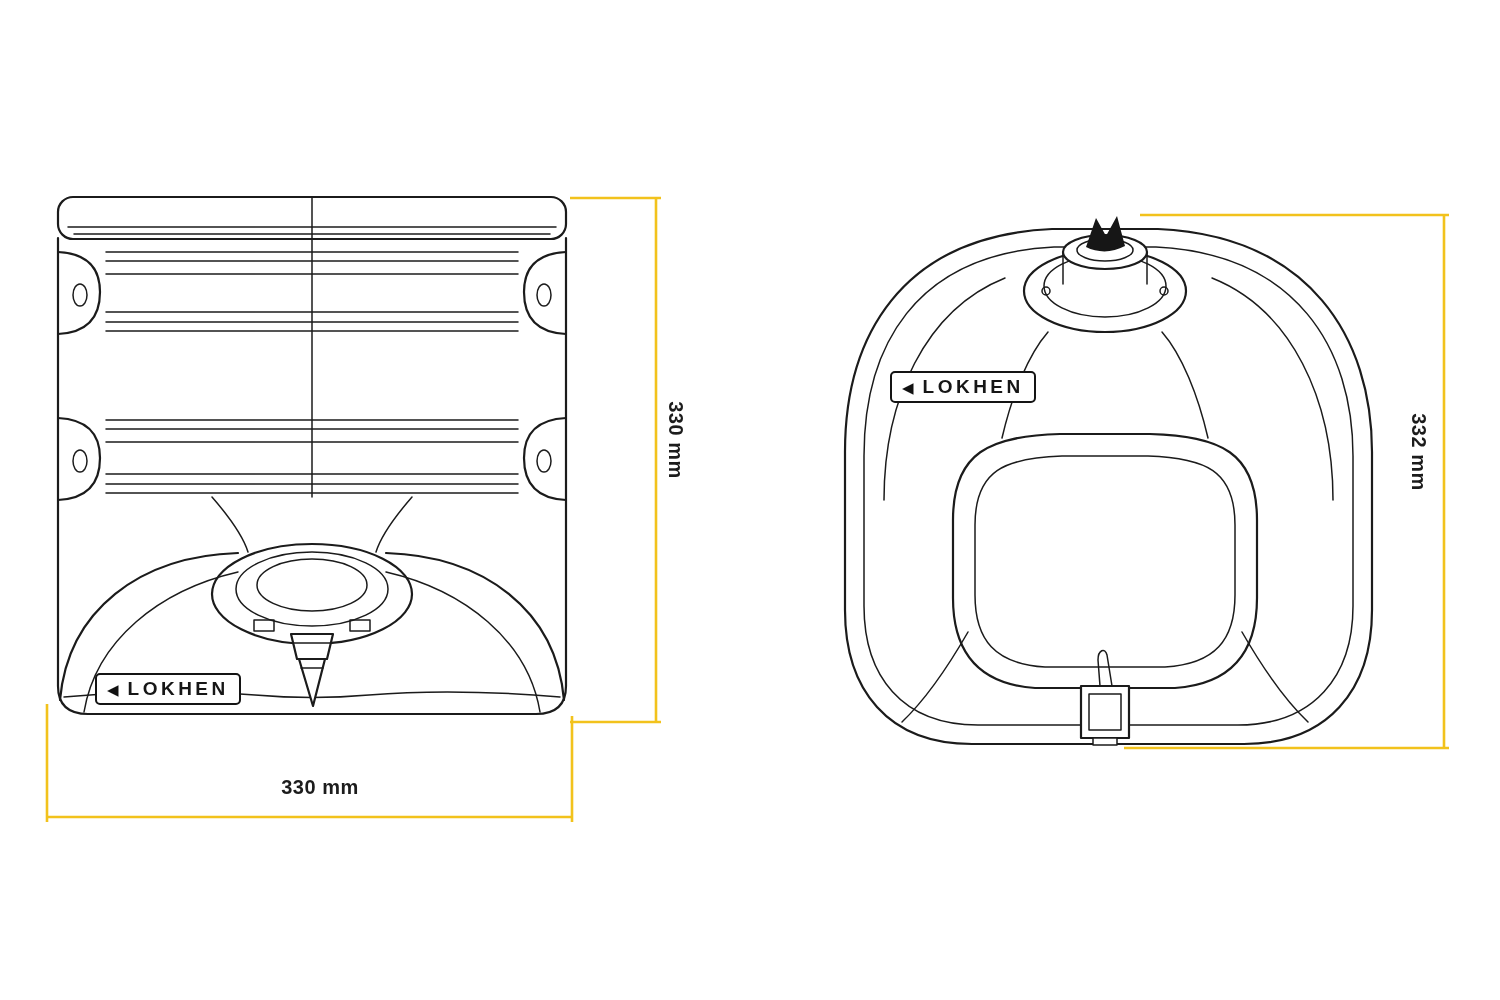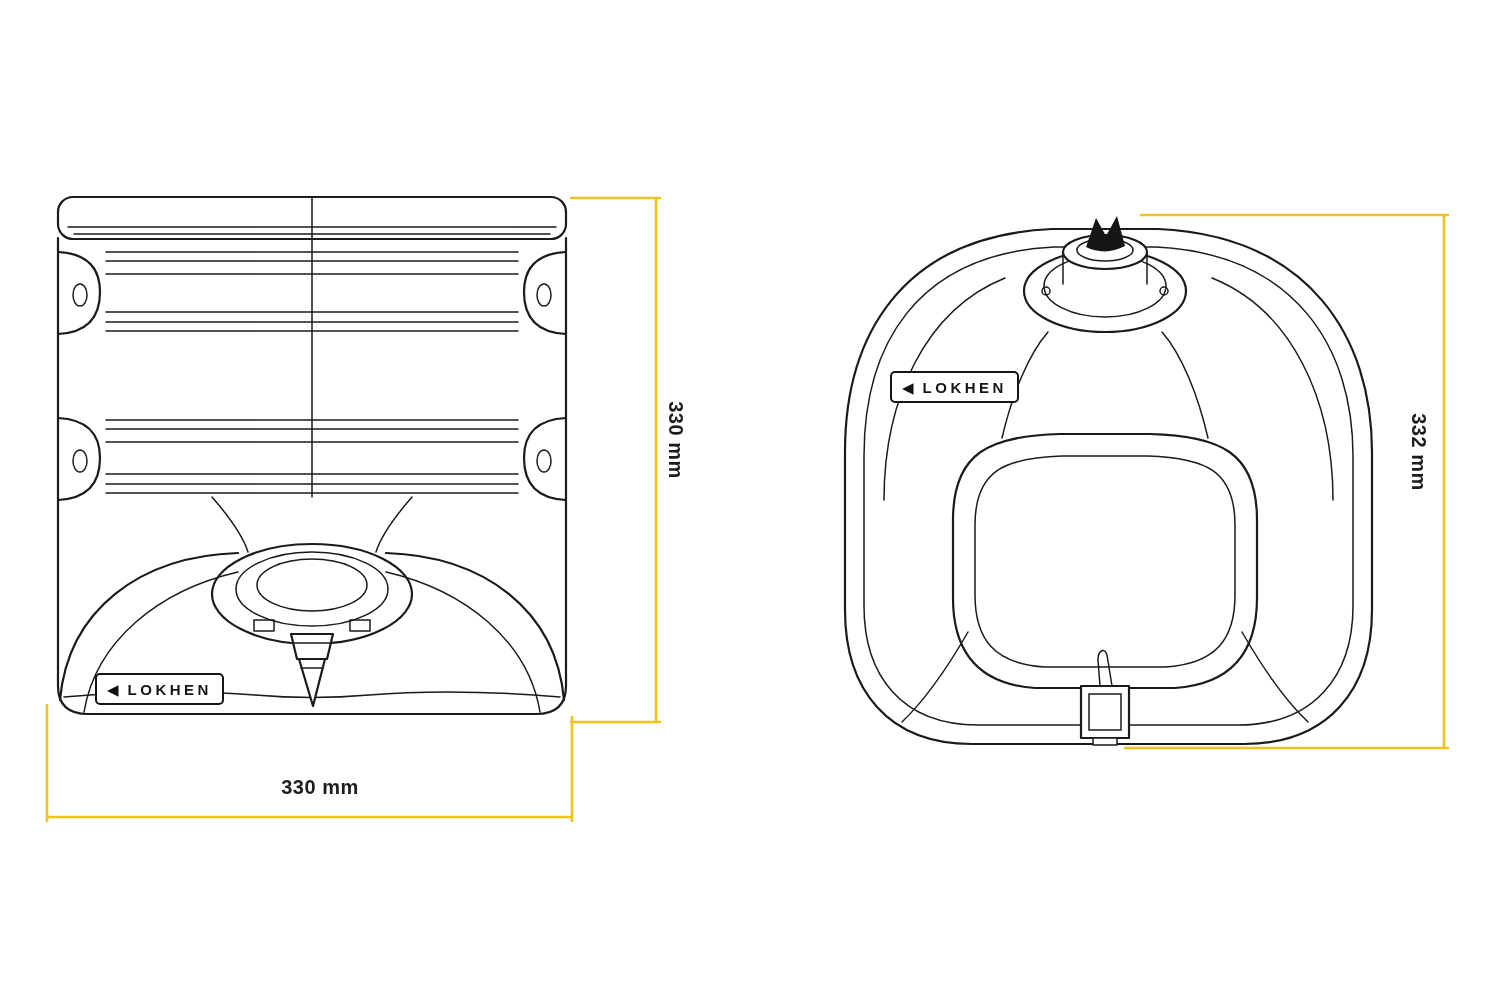--- a/index.html
+++ b/index.html
@@ -20,21 +20,21 @@
     position:absolute;color:#1c1c1c;font-size:20px;font-weight:600;
     letter-spacing:.5px;text-align:center;line-height:24px;height:24px;
   }
   .rot{transform:rotate(90deg);transform-origin:center center;}
   .brand-plate{
     position:absolute;display:flex;align-items:center;gap:9px;
     background:#ffffff;border:2.5px solid #141414;border-radius:5px;
     padding:2px 10px;height:24px;box-sizing:content-box;
   }
   .brand-plate .tri{font-size:15px;line-height:1;color:#111;}
-  .brand-plate .txt{font-size:15px;font-weight:800;letter-spacing:3.5px;color:#161616;}
+  .brand-plate .txt{font-size:19px;font-weight:800;letter-spacing:3.5px;color:#161616;}
 </style>
 </head>
 <body style="background: rgb(255, 255, 255);">
 
 <div class="stage">
 
   <svg width="1500" height="1000" viewBox="0 0 1500 1000">
 
     <g class="outline">
 

